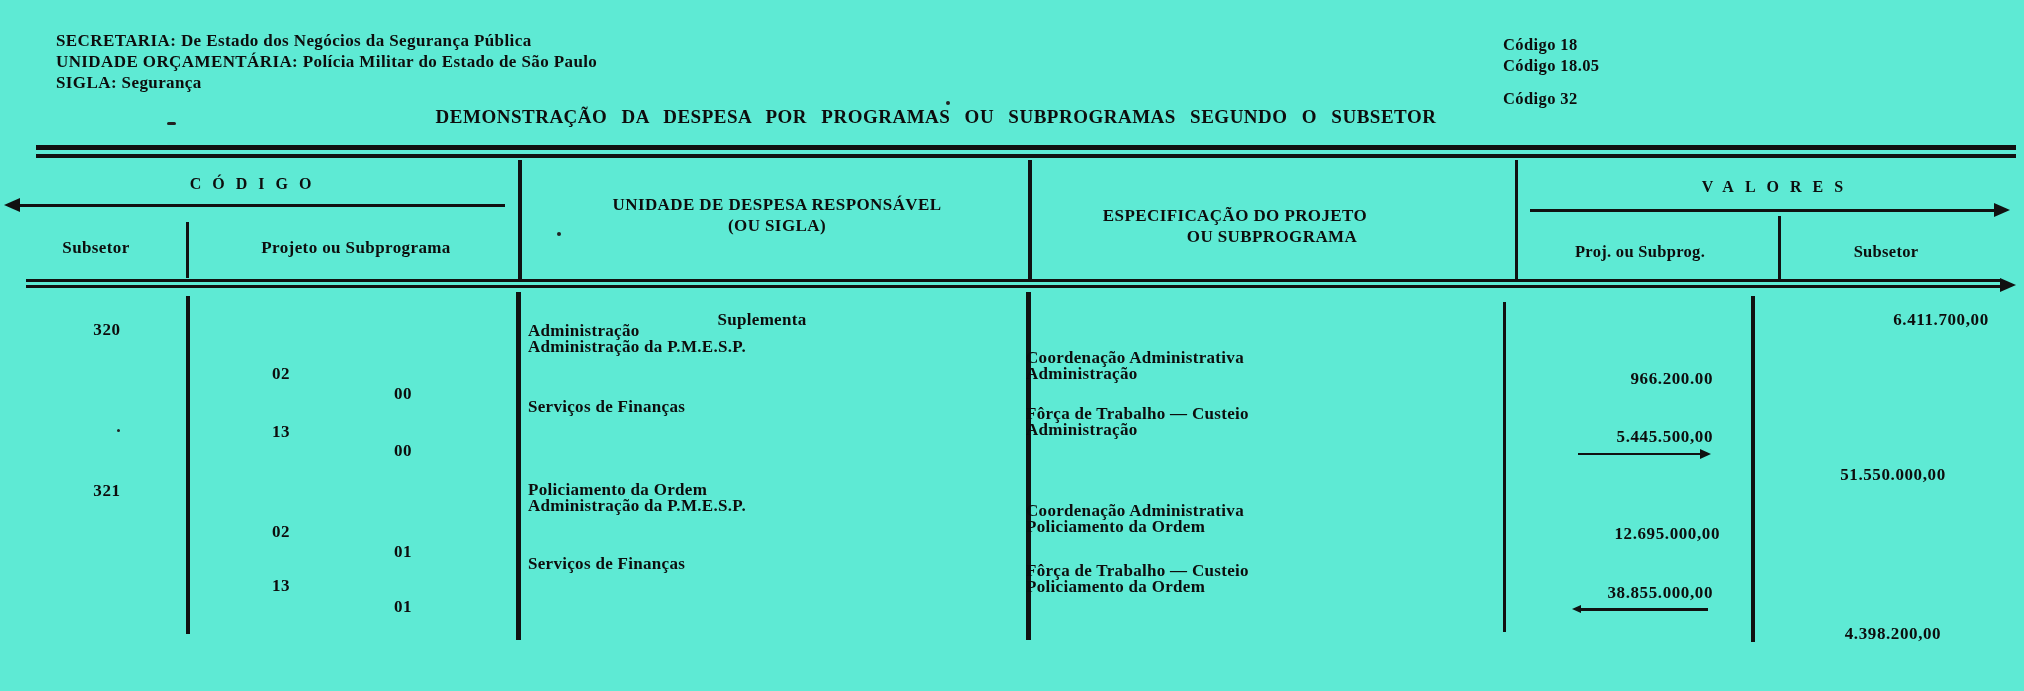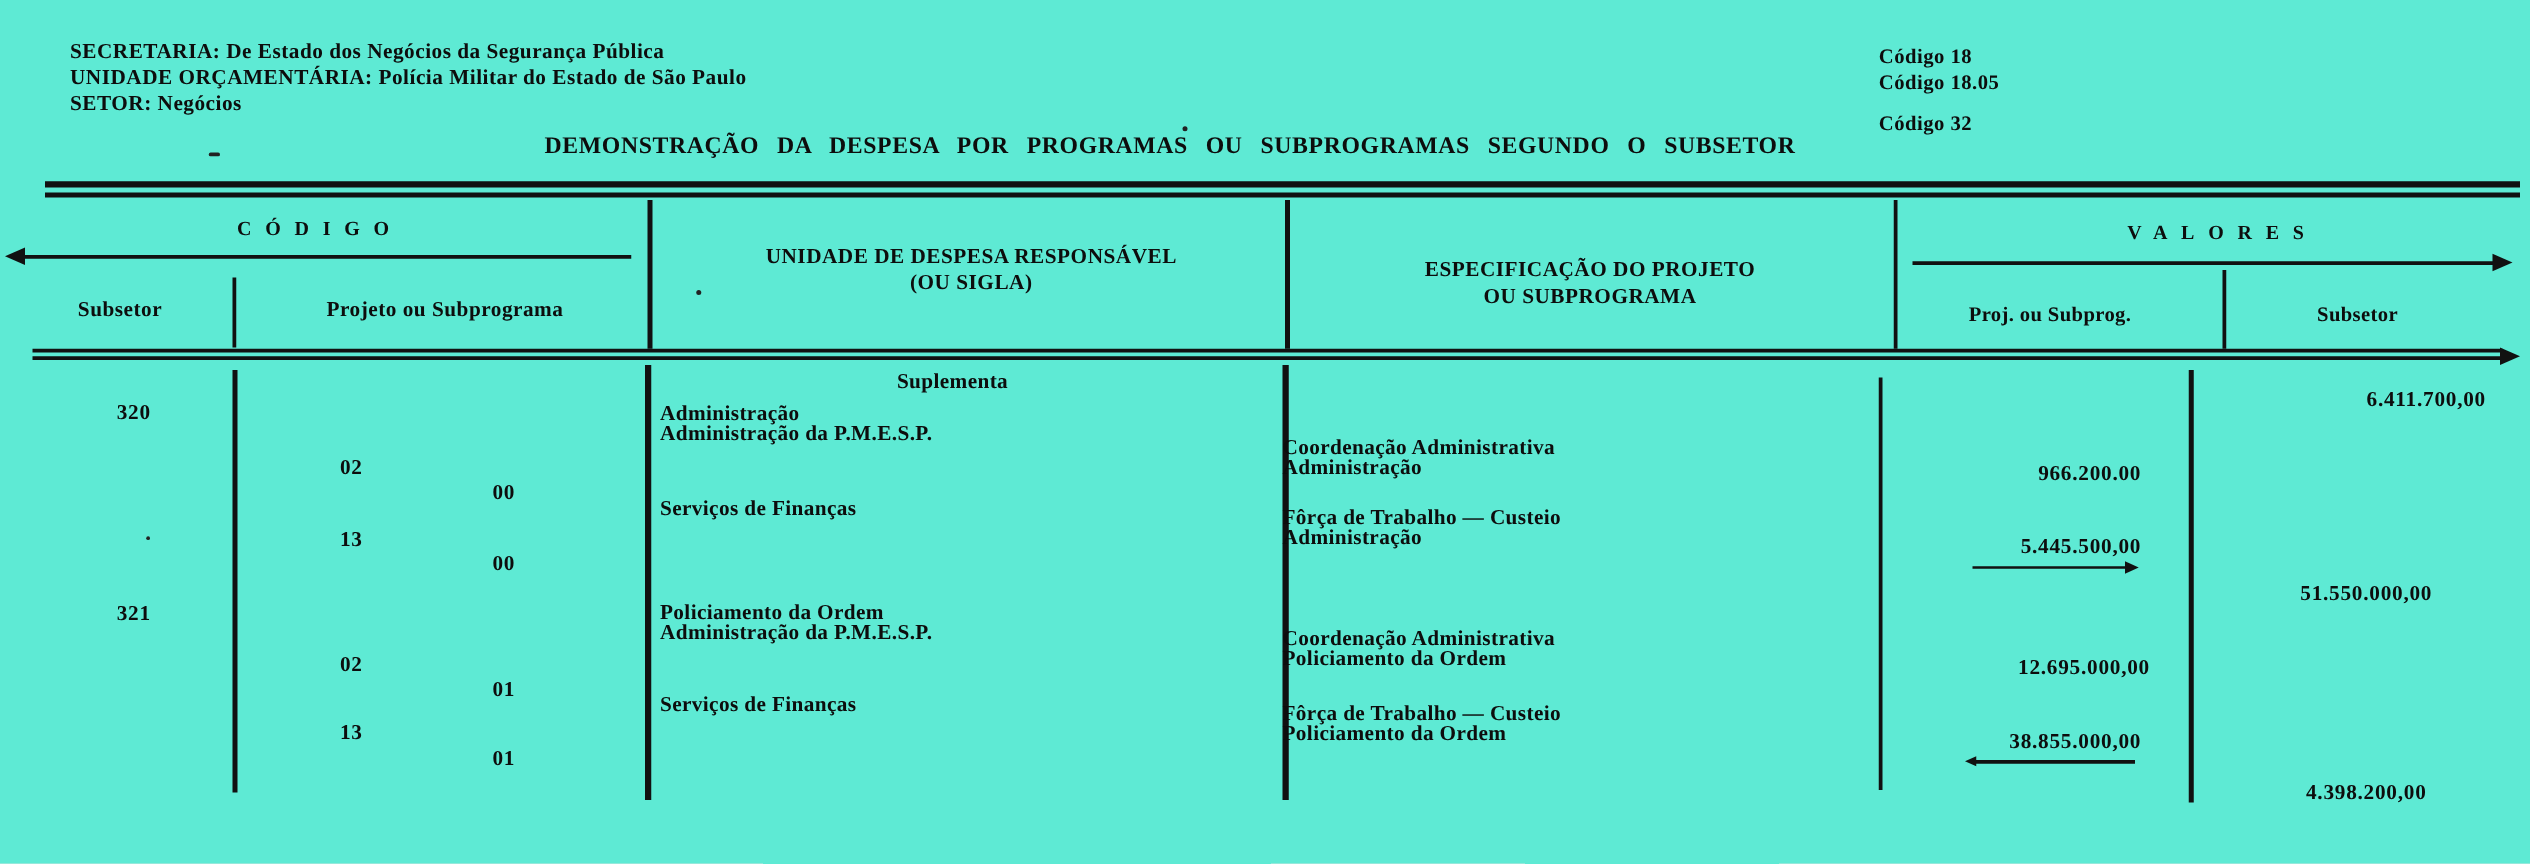--- a/index.html
+++ b/index.html
@@ -32,21 +32,21 @@
   .arrow-left-sm{position:absolute;width:0;height:0;border-style:solid;border-width:4px 9px 4px 0;border-color:transparent #111 transparent transparent;}
   .speck{position:absolute;background:#222;border-radius:50%;}
 </style>
 </head>
 <body>
 
 <div class="page">
 
   <div class="abs docline" style="left:56px;top:30px;">SECRETARIA: De Estado dos Negócios da Segurança Pública</div>
   <div class="abs docline" style="left:56px;top:51px;">UNIDADE ORÇAMENTÁRIA: Polícia Militar do Estado de São Paulo</div>
-  <div class="abs docline" style="left:56px;top:72px;">SETOR: Negócios</div>
+  <div class="abs docline" style="left:56px;top:72px;">SIGLA: Segurança</div>
 
   <div class="abs codeline" style="left:1503px;top:34px;">Código 18</div>
   <div class="abs codeline" style="left:1503px;top:55px;">Código 18.05</div>
   <div class="abs codeline" style="left:1503px;top:88px;">Código 32</div>
 
   <div class="abs title ctr" style="left:936px;top:106px;">DEMONSTRAÇÃO DA DESPESA POR PROGRAMAS OU SUBPROGRAMAS SEGUNDO O SUBSETOR</div>
 
   <div class="speck" style="left:167px;top:122px;width:9px;height:3px;border-radius:2px;"></div>
   <div class="speck" style="left:946px;top:101px;width:4px;height:4px;"></div>
   <div class="speck" style="left:557px;top:232px;width:4px;height:4px;"></div>
@@ -61,21 +61,21 @@
   <div class="abs grouphead ctr" style="left:1778px;top:178px;">VALORES</div>
   <div class="hline" style="left:1530px;top:209px;width:468px;height:3px;"></div>
   <div class="arrow-right" style="left:1994px;top:203px;"></div>
 
   <div class="abs th ctr" style="left:96px;top:238px;">Subsetor</div>
   <div class="abs th ctr" style="left:356px;top:238px;">Projeto ou Subprograma</div>
 
   <div class="abs th ctr" style="left:777px;top:195px;">UNIDADE DE DESPESA RESPONSÁVEL</div>
   <div class="abs th ctr" style="left:777px;top:216px;">(OU SIGLA)</div>
 
-  <div class="abs th ctr" style="left:1272px;top:206px;text-align:right;">ESPECIFICAÇÃO DO PROJETO</div>
+  <div class="abs th ctr" style="left:1235px;top:206px;text-align:right;">ESPECIFICAÇÃO DO PROJETO</div>
   <div class="abs th ctr" style="left:1272px;top:227px;">OU SUBPROGRAMA</div>
 
   <div class="abs thsmall ctr" style="left:1640px;top:242px;">Proj. ou Subprog.</div>
   <div class="abs thsmall ctr" style="left:1886px;top:242px;">Subsetor</div>
 
   <div class="vline" style="left:186px;top:222px;width:3px;height:56px;"></div>
   <div class="vline" style="left:518px;top:160px;width:4px;height:119px;"></div>
   <div class="vline" style="left:1028px;top:160px;width:4px;height:119px;"></div>
   <div class="vline" style="left:1515px;top:160px;width:3px;height:119px;"></div>
   <div class="vline" style="left:1778px;top:216px;width:3px;height:63px;"></div>
@@ -85,21 +85,21 @@
 
   <div class="vline" style="left:186px;top:296px;width:4px;height:338px;"></div>
   <div class="vline" style="left:516px;top:292px;width:5px;height:348px;"></div>
   <div class="vline" style="left:1026px;top:292px;width:5px;height:348px;"></div>
   <div class="vline" style="left:1503px;top:302px;width:3px;height:330px;"></div>
   <div class="vline" style="left:1751px;top:296px;width:4px;height:346px;"></div>
 
   <div class="abs num ctr" style="left:107px;top:320px;">320</div>
   <div class="abs num ctr" style="left:1941px;top:310px;">6.411.700,00</div>
 
-  <div class="abs cell ctr" style="left:762px;top:297px;">Suplementa</div>
+  <div class="abs cell ctr" style="left:762px;top:312px;">Suplementa</div>
   <div class="abs cell" style="left:528px;top:323px;">Administração</div>
   <div class="abs cell" style="left:528px;top:339px;">Administração da P.M.E.S.P.</div>
 
   <div class="abs num" style="left:272px;top:364px;">02</div>
   <div class="abs num" style="left:394px;top:384px;">00</div>
 
   <div class="abs cell" style="left:1026px;top:350px;">Coordenação Administrativa</div>
   <div class="abs cell" style="left:1026px;top:366px;">Administração</div>
   <div class="abs num" style="right:311px;top:369px;">966.200.00</div>
 

